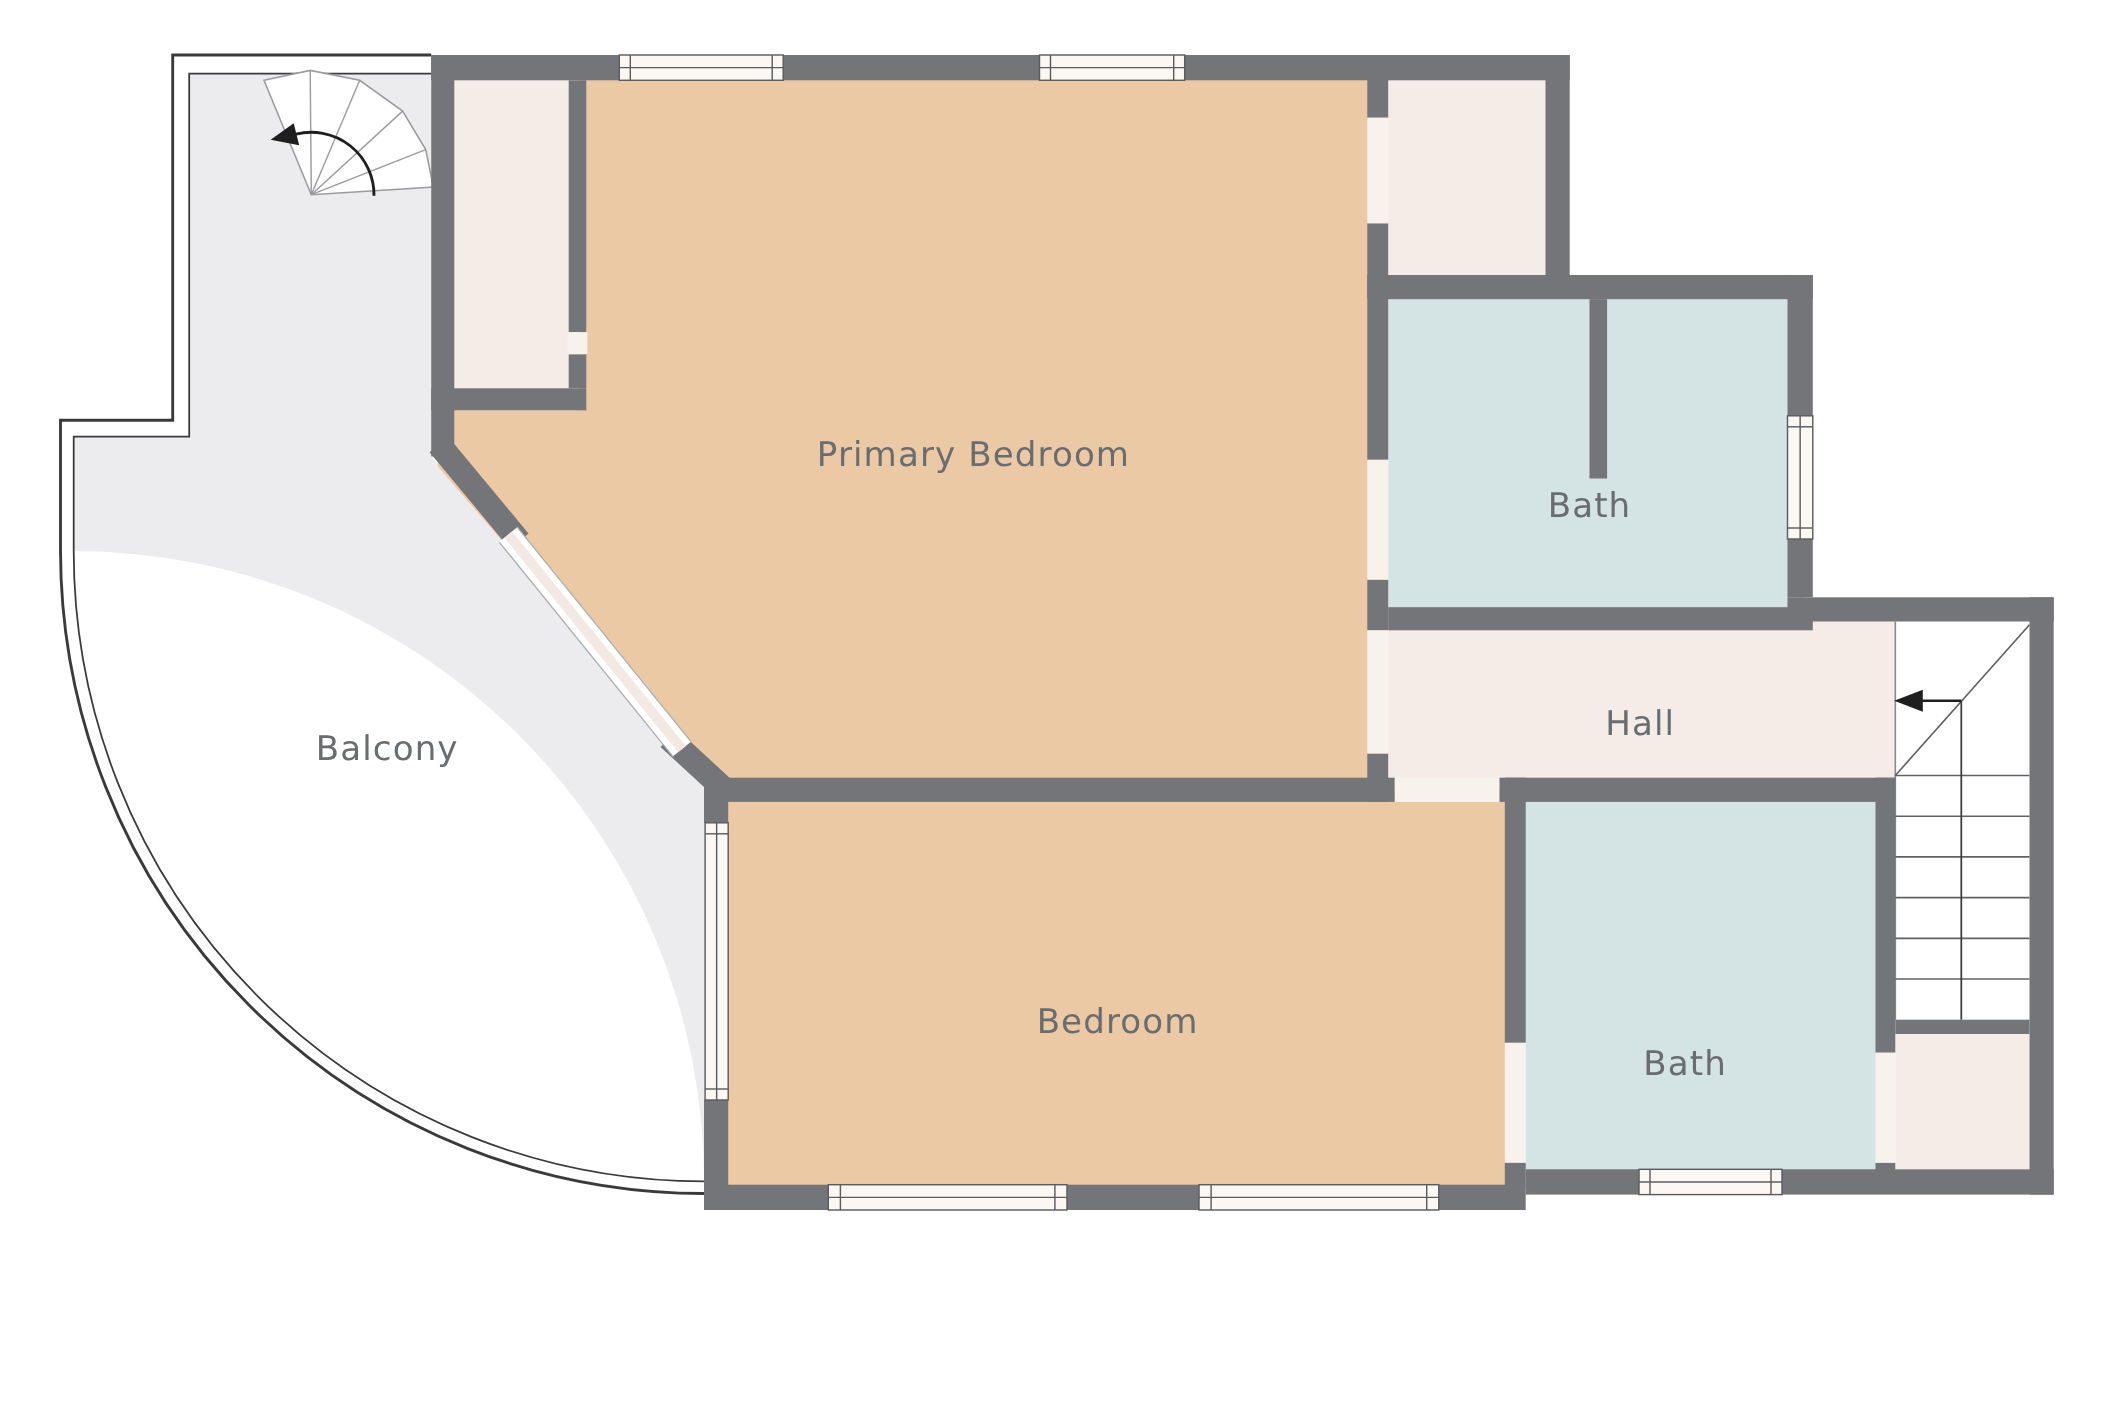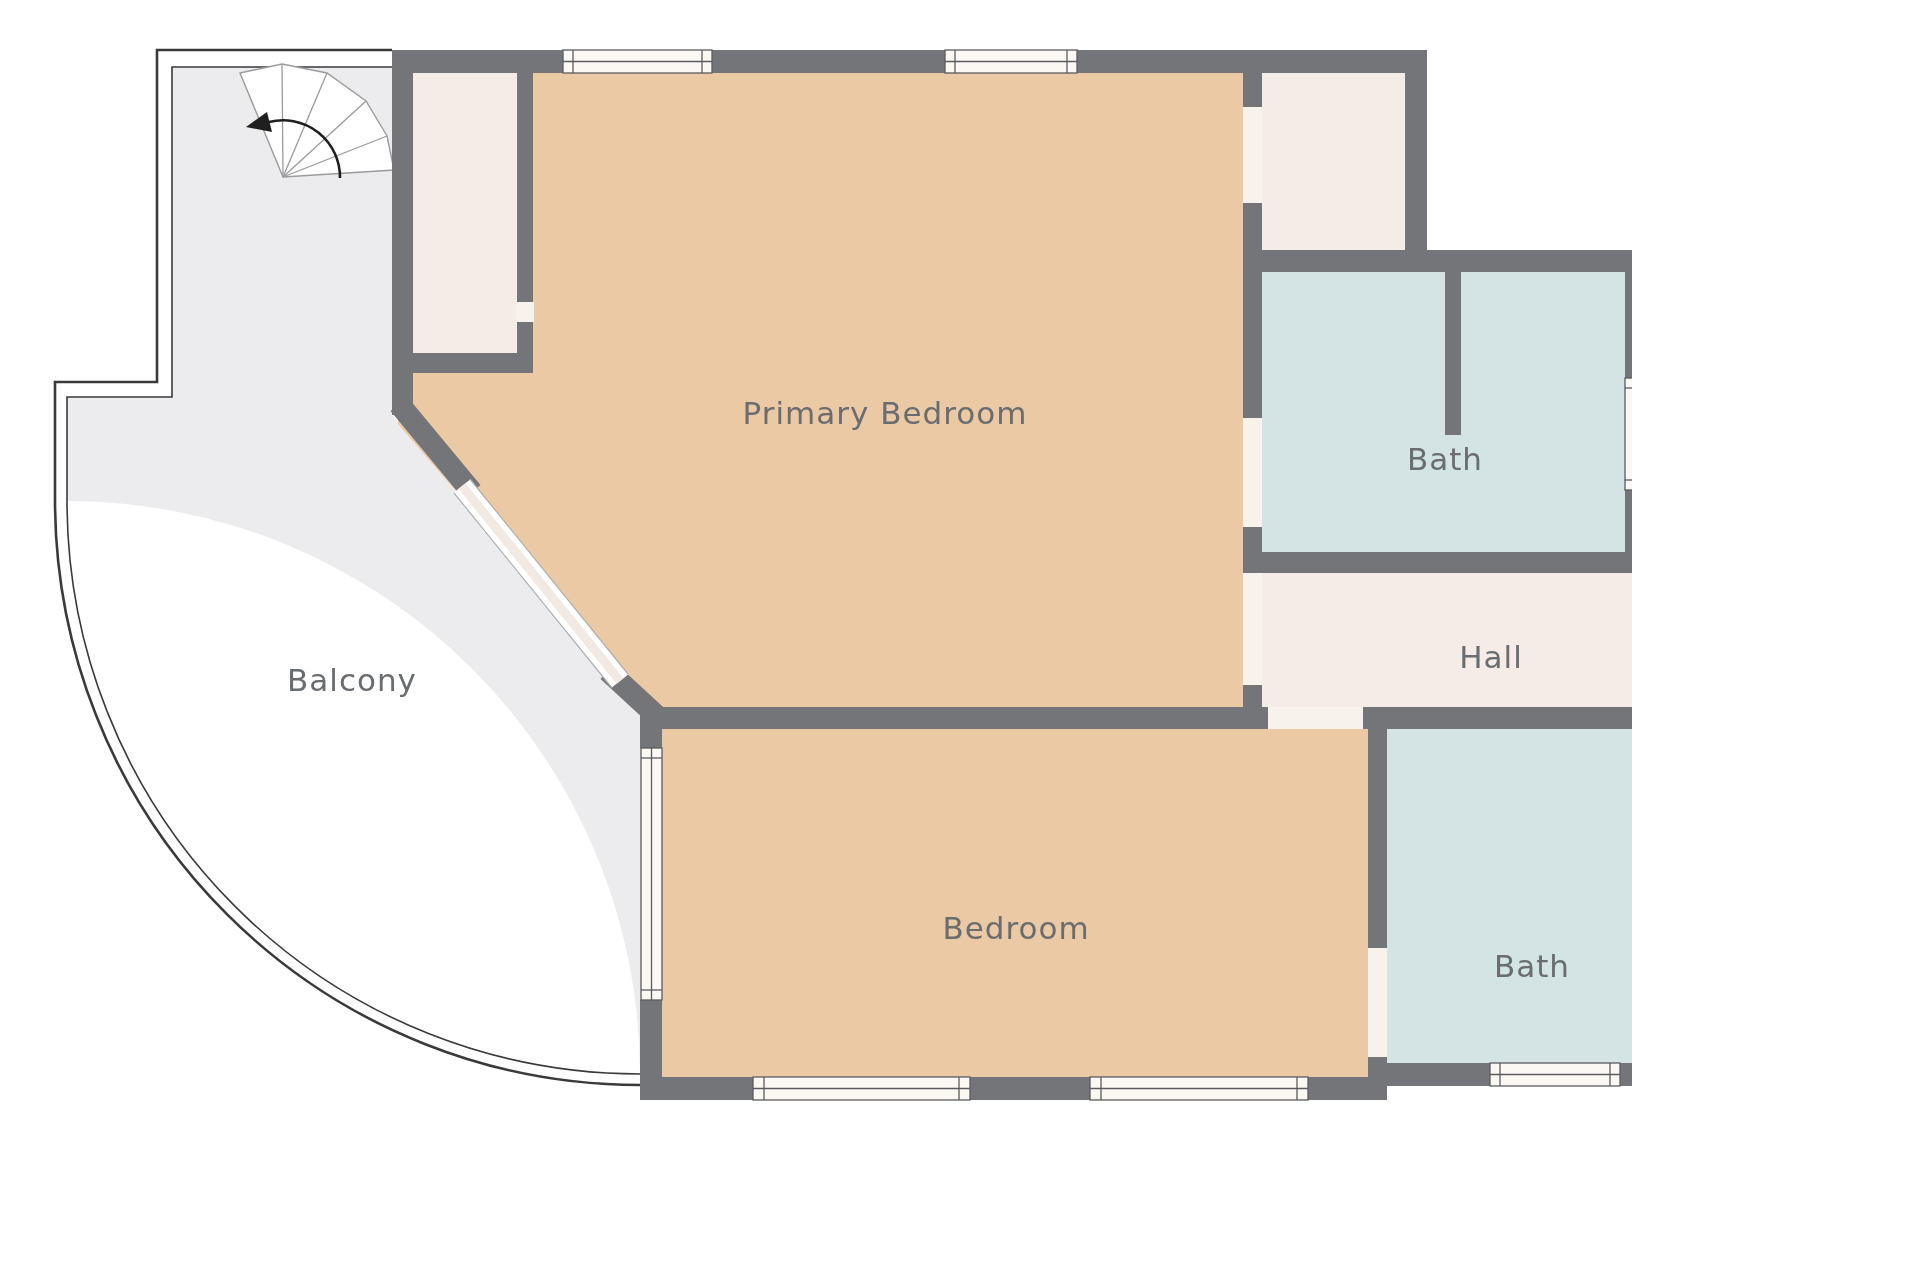--- a/index.html
+++ b/index.html
@@ -1,16 +1,16 @@
 <!DOCTYPE html>
 <html><head>
 <meta charset="utf-8">
 <style>
   html,body{margin:0;padding:0;background:#fff;}
-  #stage{position:relative;width:1632px;height:1280px;background:#ffffff;overflow:hidden;}
+  #stage{position:relative;width:1920px;height:1280px;background:#ffffff;overflow:hidden;}
   svg{position:absolute;left:0;top:0;}
   text.room-label{
     font-family:"DejaVu Sans","Liberation Sans",sans-serif;
     font-size:31px;
     letter-spacing:1px;
     fill:#696d70;
   }
 </style>
 </head>
 <body>

